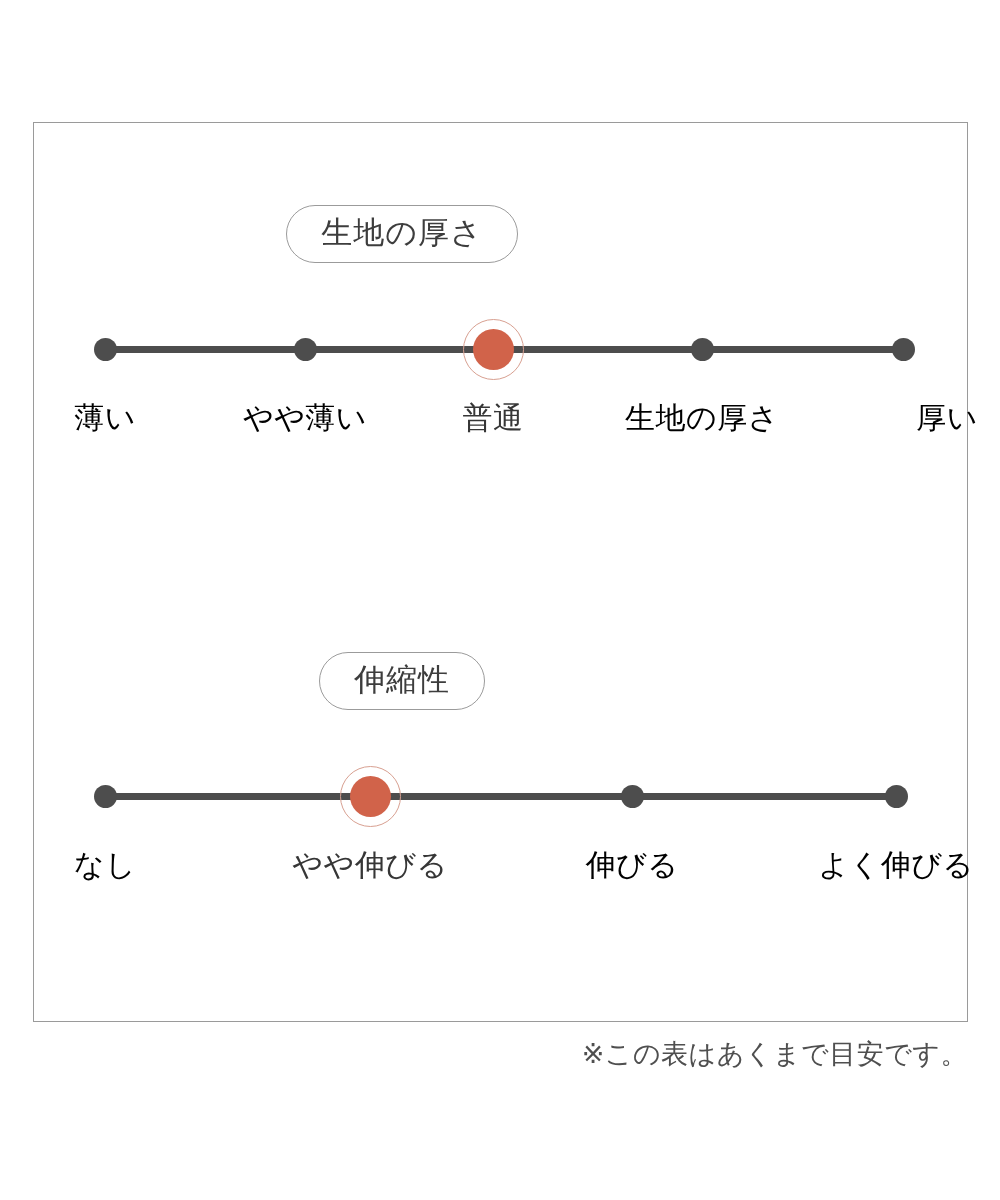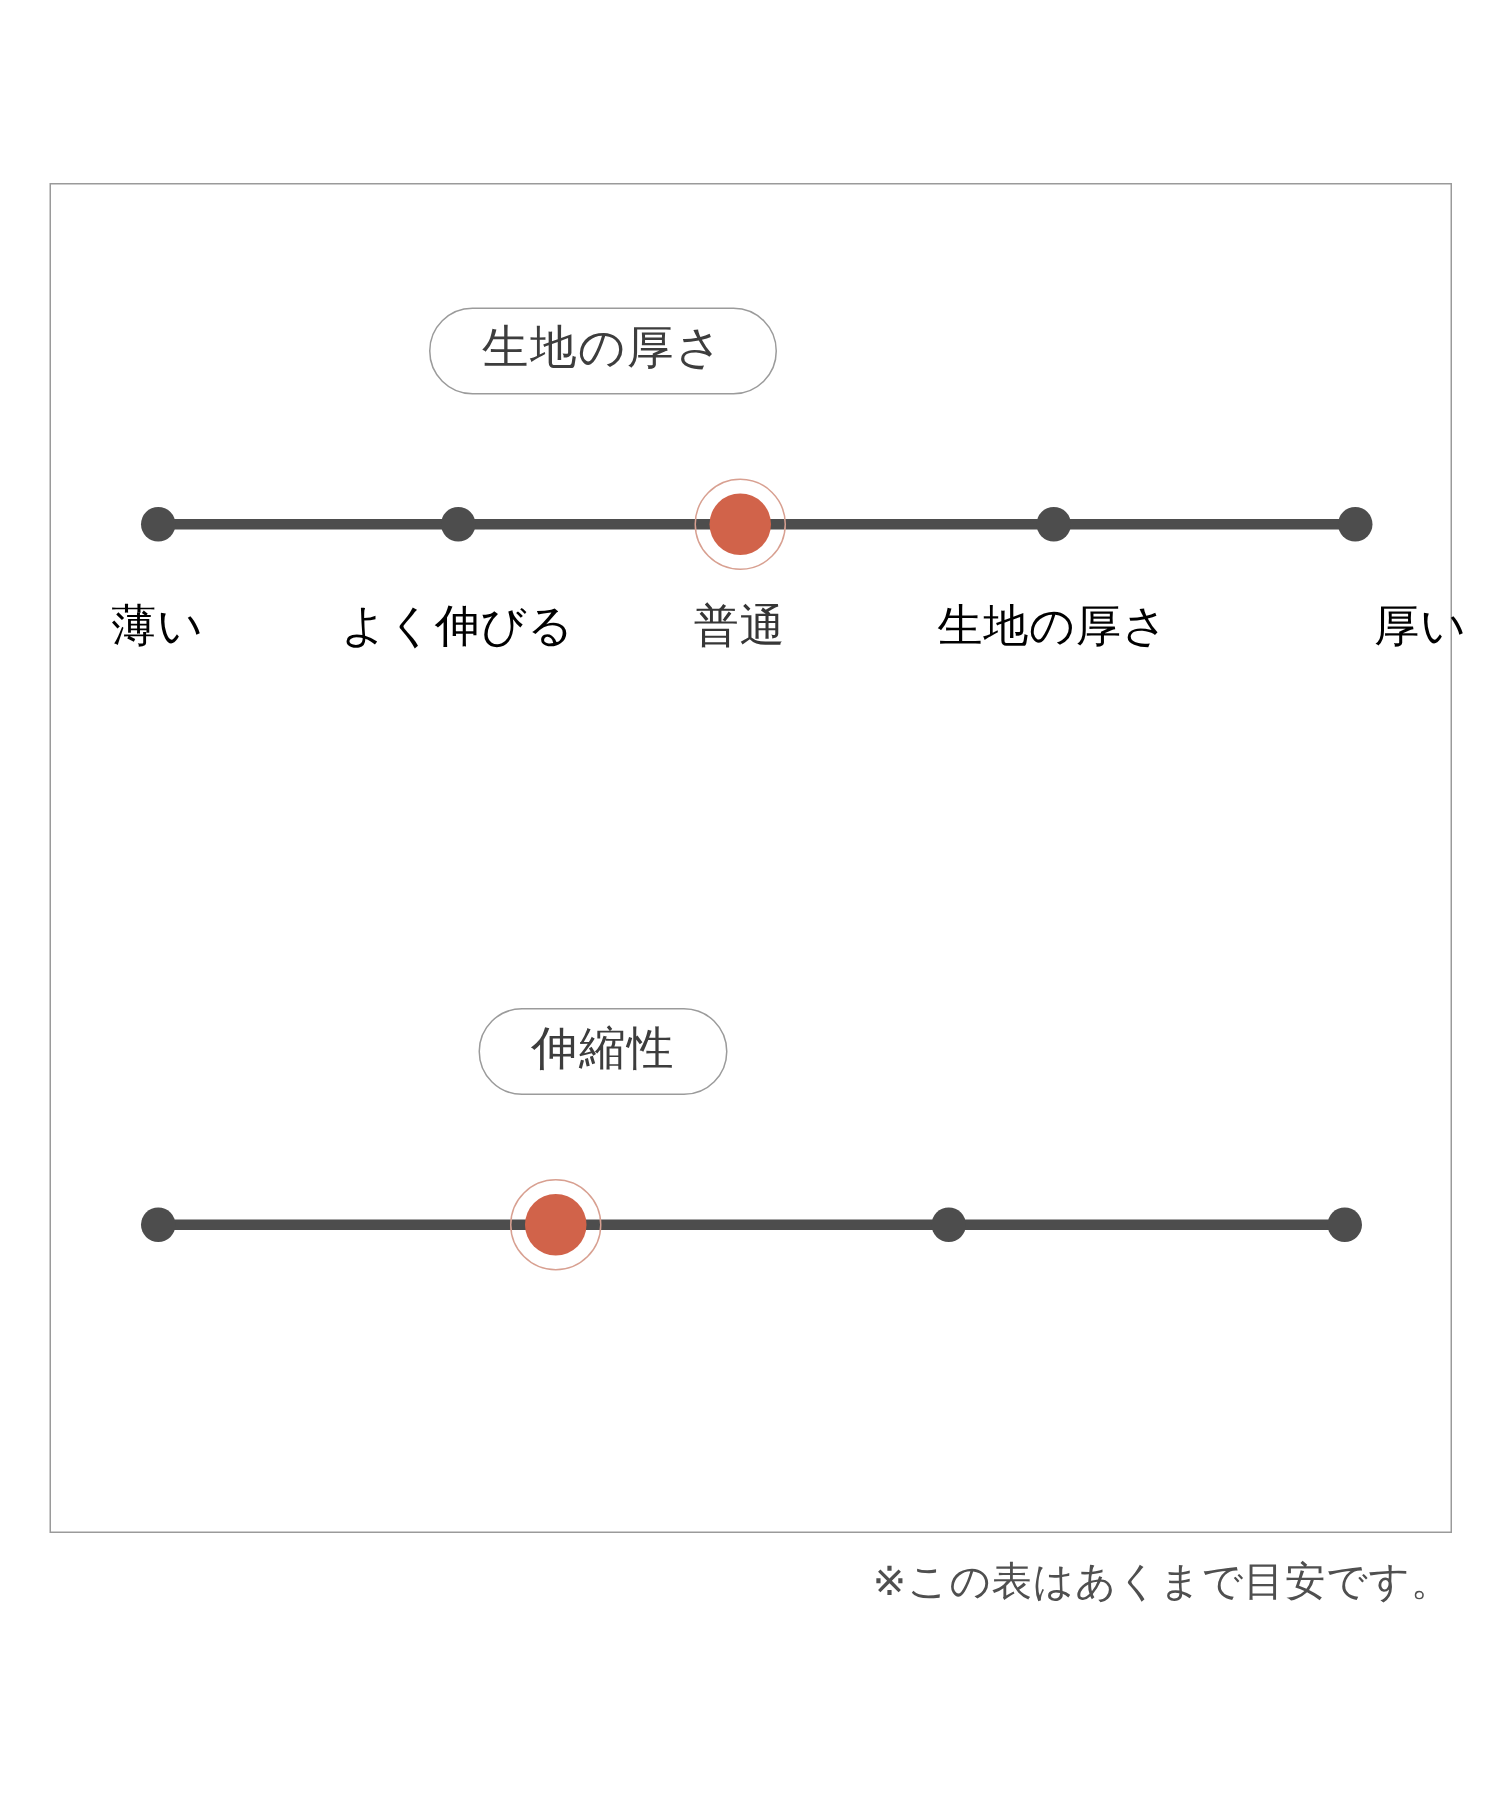--- a/index.html
+++ b/index.html
@@ -29,21 +29,21 @@
     background: #ffffff;
   }
 
   
   .section {
     position: absolute;
     left: 0;
     width: 804px;
   }
   .section-thickness { top: 205px; }
-  .section-stretch   { top: 672px; text-align: center; }
+  .section-stretch   { top: 652px; text-align: center; }
 
   
   .pill-row {
     width: 100%;
     display: flex;
     justify-content: center;
   }
   .pill {
     border: 1.6px solid #9b9b9b;
     border-radius: 999px;
@@ -145,34 +145,40 @@
       <div class="slider-track" style="left: 105px; width: 798px;"></div>
       <div class="dot" style="left: 105px;"></div>
       <div class="dot" style="left: 305px;"></div>
       <div class="dot-ring" style="left: 493px;"></div>
       <div class="dot selected" style="left: 493px;"></div>
       <div class="dot" style="left: 702px;"></div>
       <div class="dot" style="left: 903px;"></div>
     </div>
   <div class="labels" id="labels-0">
       <div class="label" style="left: 105px;">薄い</div>
-      <div class="label" style="left: 305px;">よく伸びる</div>
+      <div class="label" style="left: 305px;">やや薄い</div>
       <div class="label strong" style="left: 493px;">普通</div>
       <div class="label" style="left: 702px;">生地の厚さ</div>
       <div class="label" style="left: 903px; margin-left: 44px;">厚い</div>
     </div>
 </div>
 
 <div class="section section-stretch">
   <div class="pill-row">
     <div class="pill">伸縮性</div>
   </div>
   <div class="slider" id="slider-1">
       <div class="slider-track" style="left: 105px; width: 791px;"></div>
       <div class="dot" style="left: 105px;"></div>
       <div class="dot-ring" style="left: 370px;"></div>
       <div class="dot selected" style="left: 370px;"></div>
       <div class="dot" style="left: 632px;"></div>
       <div class="dot" style="left: 896px;"></div>
     </div>
+  <div class="labels" id="labels-1">
+      <div class="label" style="left: 105px;">なし</div>
+      <div class="label strong" style="left: 370px;">やや伸びる</div>
+      <div class="label" style="left: 632px;">伸びる</div>
+      <div class="label" style="left: 896px;">よく伸びる</div>
+    </div>
 </div>
 
 <div class="footnote">※この表はあくまで目安です。</div>
 
 </body></html>

